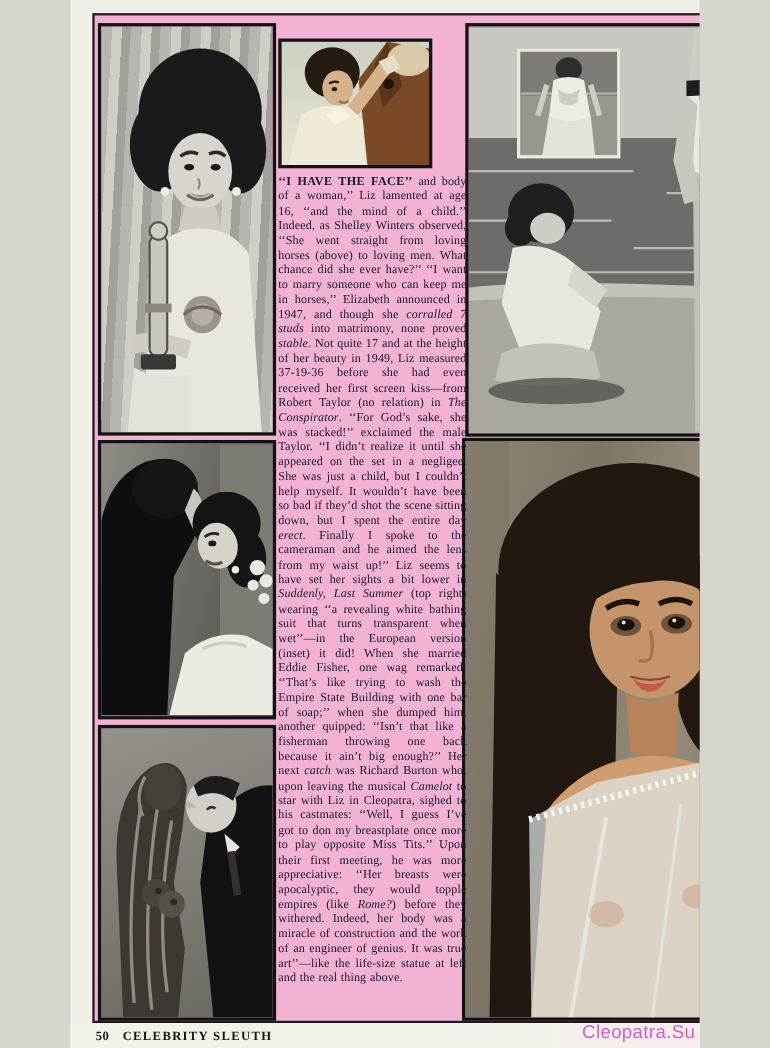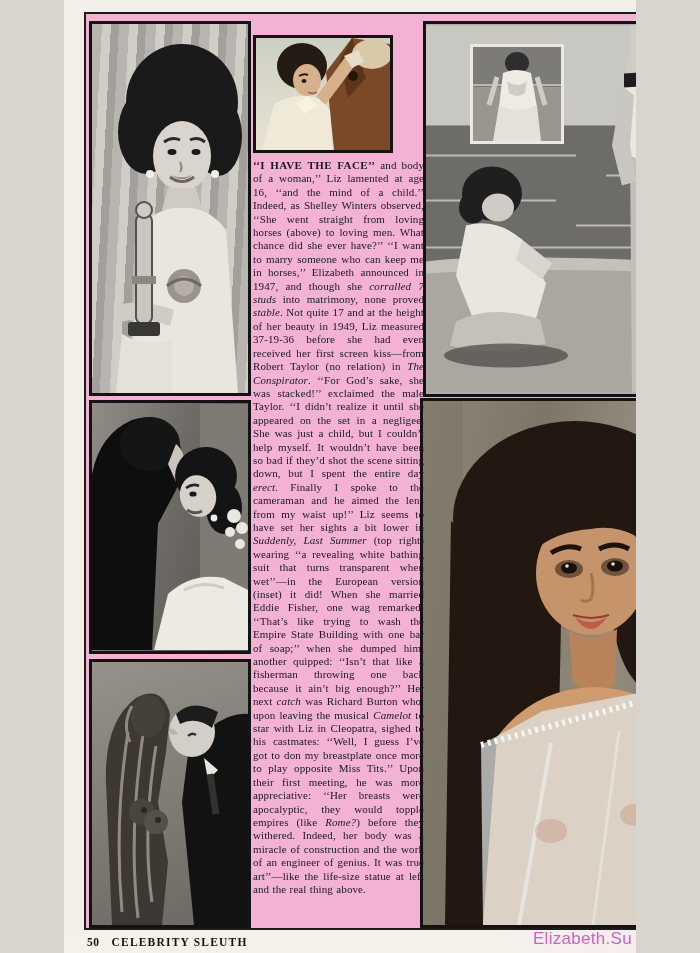--- a/index.html
+++ b/index.html
@@ -247,14 +247,14 @@
       <path d="M236 296 C244 370 232 450 240 524" stroke="#d9a73f" stroke-width="7" fill="none"></path>
     </svg>
   </figure>
 
   <div class="article"><span class="seg-bold">‘‘I HAVE THE FACE’’</span><span> and body of a woman,’’ Liz lamented at age 16, ‘‘and the mind of a child.’’ Indeed, as Shelley Winters observed, ‘‘She went straight from loving horses (above) to loving men. What chance did she ever have?’’ ‘‘I want to marry someone who can keep me in horses,’’ Elizabeth announced in 1947, and though she </span><span class="seg-italic">corralled 7 studs</span><span> into matrimony, none proved </span><span class="seg-italic">stable</span><span>. Not quite 17 and at the height of her beauty in 1949, Liz measured 37-19-36 before she had even received her first screen kiss—from Robert Taylor (no relation) in </span><span class="seg-italic">The Conspirator</span><span>. ‘‘For God’s sake, she was stacked!’’ exclaimed the male Taylor. ‘‘I didn’t realize it until she appeared on the set in a negligee. She was just a child, but I couldn’t help myself. It wouldn’t have been so bad if they’d shot the scene sitting down, but I spent the entire day </span><span class="seg-italic">erect</span><span>. Finally I spoke to the cameraman and he aimed the lens from my waist up!’’ Liz seems to have set her sights a bit lower in </span><span class="seg-italic">Suddenly, Last Summer</span><span> (top right) wearing ‘‘a revealing white bathing suit that turns transparent when wet’’—in the European version (inset) it did! When she married Eddie Fisher, one wag remarked: ‘‘That’s like trying to wash the Empire State Building with one bar of soap;’’ when she dumped him, another quipped: ‘‘Isn’t that like a fisherman throwing one back because it ain’t big enough?’’ Her next </span><span class="seg-italic">catch</span><span> was Richard Burton who, upon leaving the musical </span><span class="seg-italic">Camelot</span><span> to star with Liz in Cleopatra, sighed to his castmates: ‘‘Well, I guess I’ve got to don my breastplate once more to play opposite Miss Tits.’’ Upon their first meeting, he was more appreciative: ‘‘Her breasts were apocalyptic, they would topple empires (like </span><span class="seg-italic">Rome?</span><span>) before they withered. Indeed, her body was a miracle of construction and the work of an engineer of genius. It was true art’’—like the life-size statue at left and the real thing above.</span></div>
 
   <div class="footer">
     <span class="pageno">50</span><span>CELEBRITY SLEUTH</span>
   </div>
 
-  <div class="watermark">Elizabeth.Su</div>
+  <div class="watermark">Cleopatra.Su</div>
 </div>
 
 </body></html>

